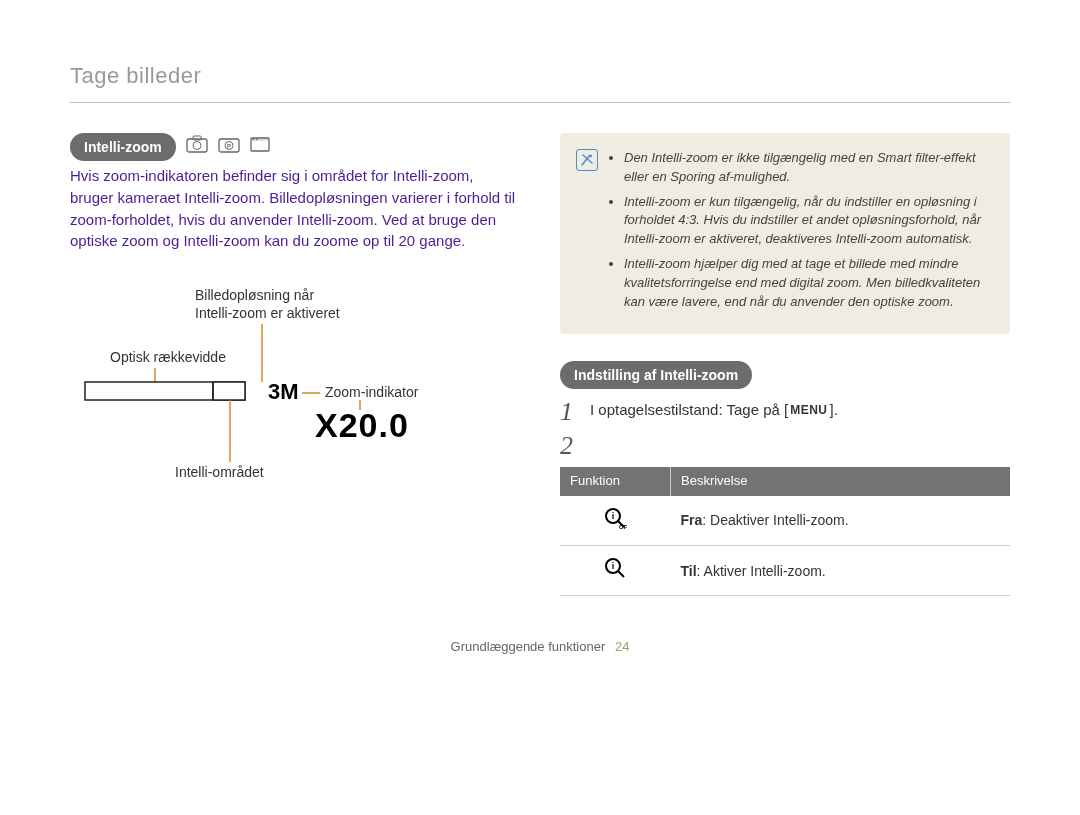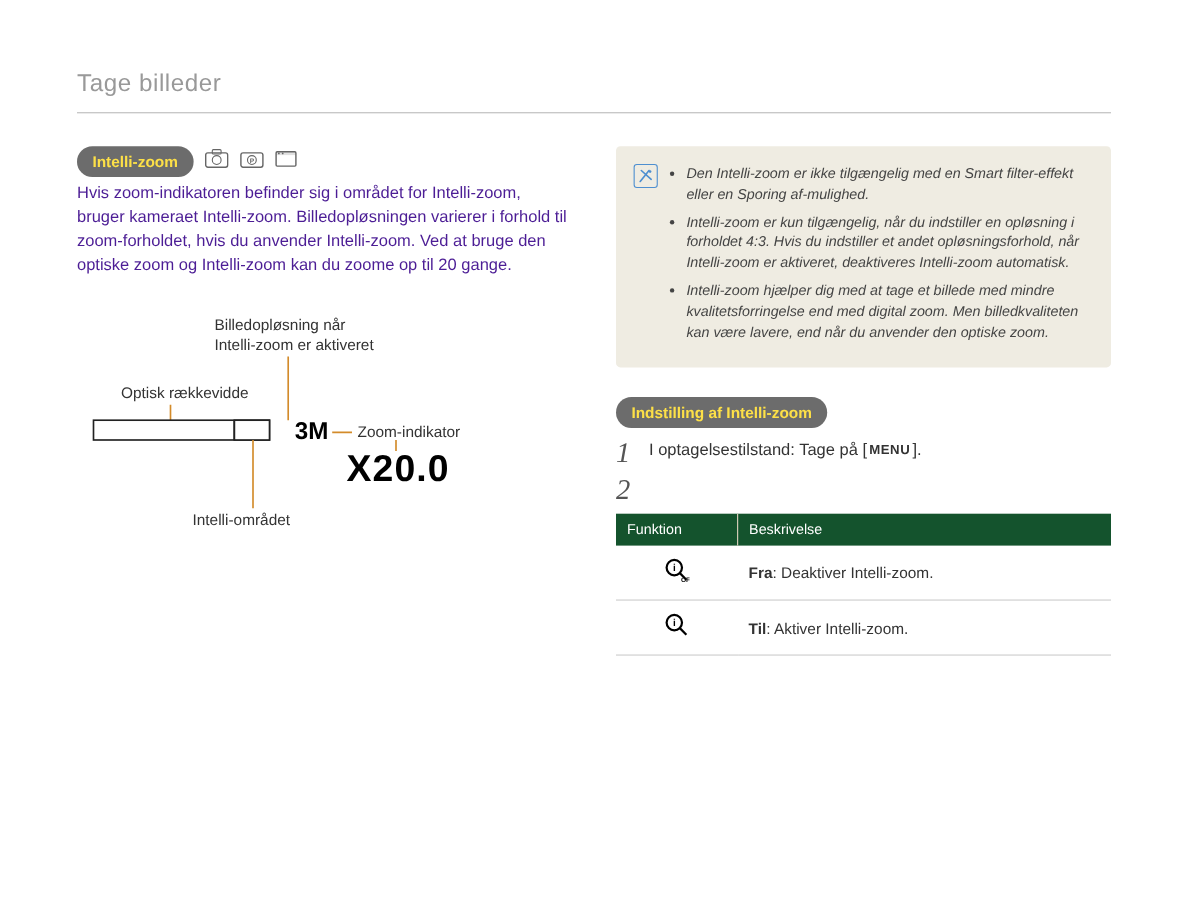--- a/index.html
+++ b/index.html
@@ -35,21 +35,21 @@
     display: flex;
     gap: 40px;
   }
   .col {
     flex: 1;
     min-width: 0;
   }
   .pill {
     display: inline-block;
     background: #6c6c6c;
-    color: #fde047;
+    color: #ffffff;
     font-weight: bold;
     font-size: 14px;
     padding: 4px 14px;
     border-radius: 999px;
     vertical-align: middle;
   }
   .mode-icon {
     display: inline-block;
     vertical-align: middle;
     margin-left: 6px;
@@ -119,21 +119,21 @@
     padding: 0 2px;
     text-align: center;
   }
   .func-table {
     width: 100%;
     border-collapse: collapse;
     margin-top: 6px;
     font-size: 14px;
   }
   .func-table th {
-    background: #14532d;
+    background: #737373;
     color: #fff;
     font-weight: normal;
     text-align: left;
     padding: 5px 10px;
     font-size: 13px;
   }
   .func-table th:first-child { width: 90px; border-right: 1px solid #cfc8b2; }
   .func-table td {
     padding: 10px 10px;
     border-bottom: 1px solid #ccc;
@@ -290,13 +290,17 @@
             </td>
             <td>
               <span class="bold">Til</span><span>: Aktiver Intelli-zoom.</span>
             </td>
           </tr>
         </tbody>
       </table>
     </div>
   </div>
 
+  <div class="footer">
+    <span>Grundlæggende funktioner</span>
+    <span class="pg">24</span>
+  </div>
 </div>
 
 </body></html>

